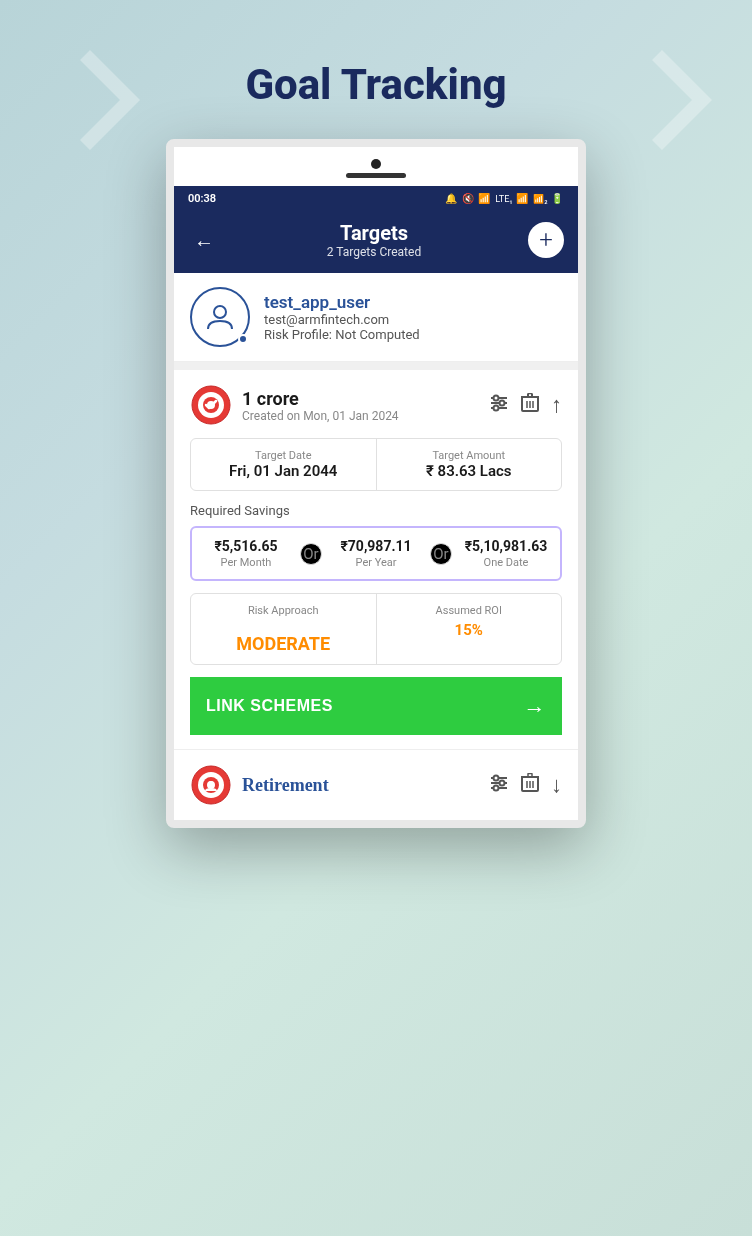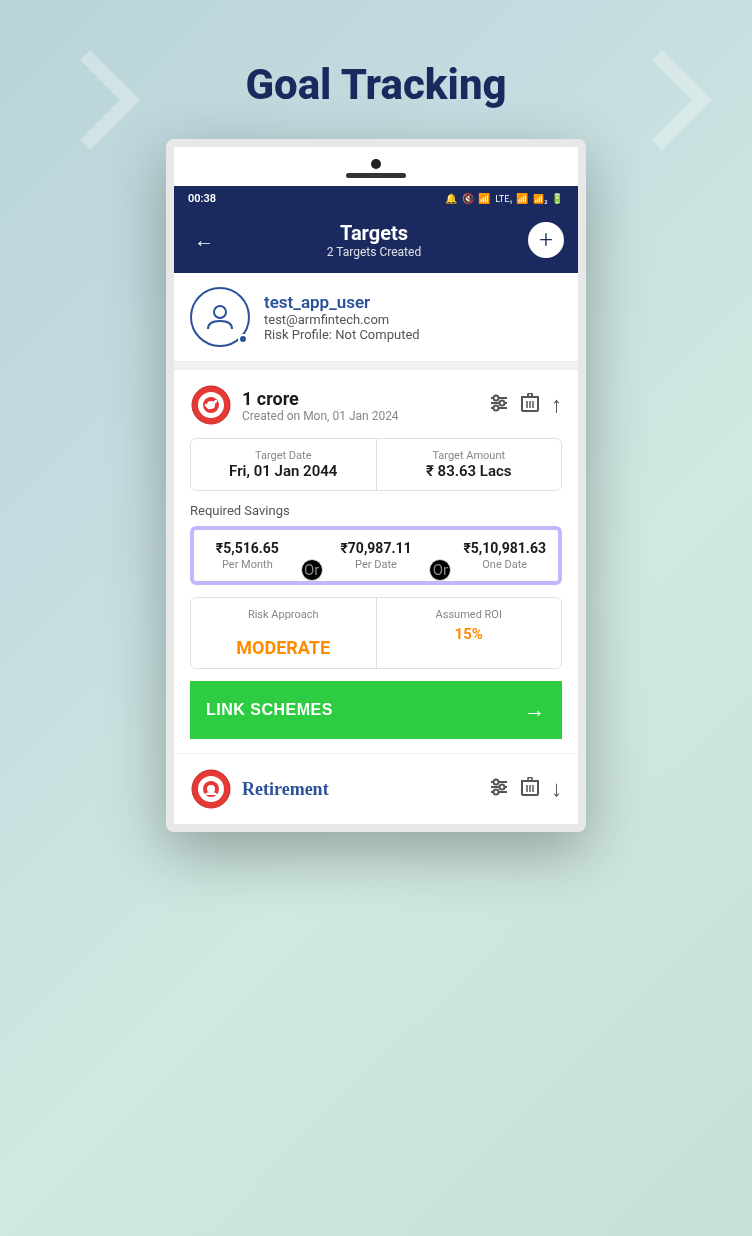--- a/index.html
+++ b/index.html
@@ -217,22 +217,22 @@
       text-align: center;
     }
     .info-box:first-child { border-right: 1px solid #e0e0e0; }
     .info-label { font-size: 11px; color: #888; }
     .info-value { font-size: 15px; font-weight: 600; color: #1a1a1a; }
 
     
     .savings-label { font-size: 13px; color: #555; margin-bottom: 8px; }
     .savings-row {
       display: flex;
-      align-items: flex-end;
-      border: 4px solid #c4b5fd;
+      align-items: center;
+      border: 2px solid #c4b5fd;
       border-radius: 6px;
       overflow: visible;
       margin-bottom: 12px;
       position: relative;
     }
     .savings-box {
       flex: 1;
       padding: 10px 8px;
       text-align: center;
     }
@@ -437,21 +437,21 @@
 
       <div class="savings-label">Required Savings</div>
       <div class="savings-row">
         <div class="savings-box">
           <div class="savings-amount">₹5,516.65</div>
           <div class="savings-period">Per Month</div>
         </div>
         <div class="or-circle">Or</div>
         <div class="savings-box">
           <div class="savings-amount">₹70,987.11</div>
-          <div class="savings-period">Per Date</div>
+          <div class="savings-period">Per Year</div>
         </div>
         <div class="or-circle">Or</div>
         <div class="savings-box">
           <div class="savings-amount">₹5,10,981.63</div>
           <div class="savings-period">One Date</div>
         </div>
       </div>
 
       <div class="risk-roi-row">
         <div class="risk-box">

